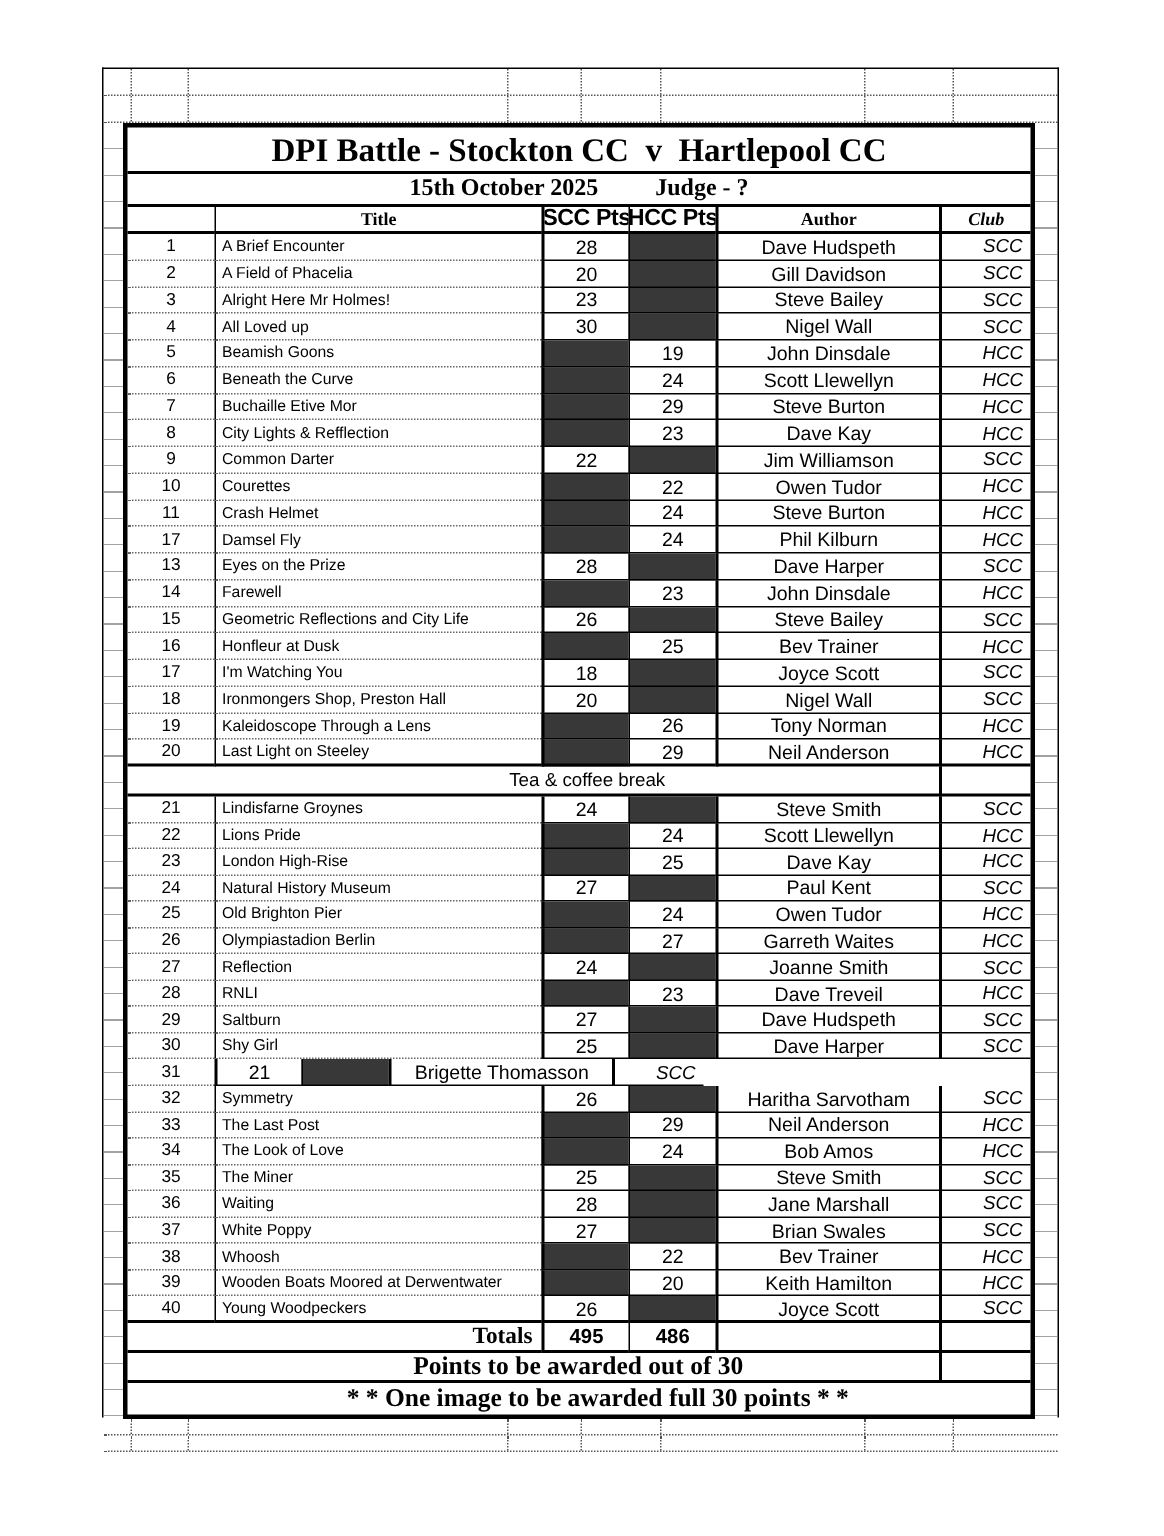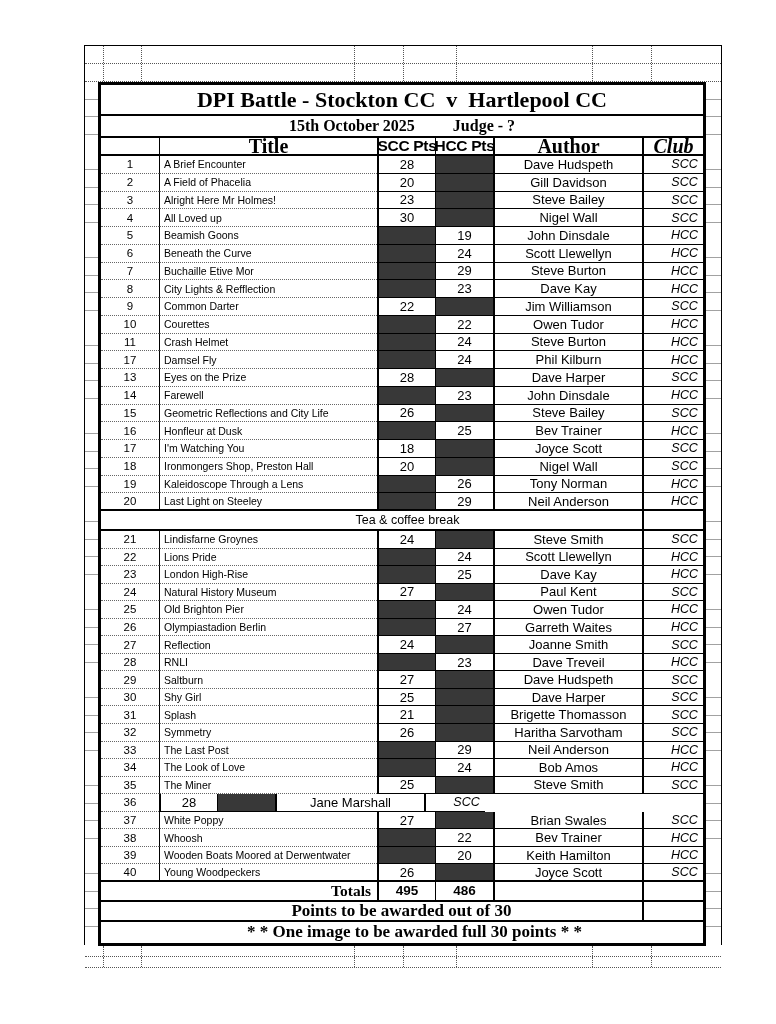--- a/index.html
+++ b/index.html
@@ -2,21 +2,21 @@
 <html style="--dark: #383838;"><head>
 <meta charset="utf-8">
 <style>
   html,body{margin:0;padding:0;background:#fff;}
   .page{
     position:relative;width:776px;height:1024px;background:#fff;overflow:hidden;
     font-family:"Liberation Sans",sans-serif;color:#000;
   }
   
   .sheet{
-    position:absolute;left:84px;top:45px;width:638px;height:900px;
+    position:absolute;left:68px;top:45px;width:638px;height:900px;
     border-left:1px solid #000;border-right:1px solid #000;border-top:1px solid #000;
     box-sizing:border-box;
   }
   .band{display:flex;box-sizing:border-box;border-bottom:1px dotted #555;}
   .band .bcell{box-sizing:border-box;border-right:1px dotted #555;height:100%;}
   .band.b1{height:18px}.band.b2{height:18px}
   .band.bb{height:11px}
   
   .ticks{
     position:absolute;top:36px;height:862px;
@@ -45,21 +45,21 @@
   
   .r-title{height:31px;}
   .r-title .cell{width:602px;border-bottom:2px solid #000;
     font-family:"Liberation Serif",serif;font-weight:bold;font-size:22px;white-space:pre;}
   .r-date{height:22px;}
   .r-date .cell{width:602px;border-bottom:2px solid #000;gap:38px;
     font-family:"Liberation Serif",serif;font-weight:bold;font-size:16px;}
   
   .r-head{height:18px;}
   .r-head .cell{border-bottom:2px solid #000;font-weight:bold;}
-  .r-head .c-title,.r-head .c-author,.r-head .c-club{font-family:"Liberation Serif",serif;font-size:20px;}
+  .r-head .c-title,.r-head .c-author,.r-head .c-club{font-family:"Liberation Serif",serif;font-size:12px;}
   .r-head .c-title{justify-content:center;padding-left:0;}
   .r-head .c-scc,.r-head .c-hcc{font-size:15.5px;letter-spacing:-.3px;}
   
   #rows-1 .trow{height:17.75px;}
   #rows-2 .trow{height:17.55px;}
   .body .cell{font-size:13px;border-bottom:1px solid #000;}
   .body .c-num{font-size:11.5px;border-bottom:1px dotted #666;}
   .body .c-title{font-size:10.5px;border-bottom:1px dotted #666;}
   .body .c-club{font-size:12.5px;padding-left:22px;}
   #rows-1 .trow:last-child .cell,#rows-2 .trow:last-child .cell{border-bottom:2px solid #000;}
@@ -377,21 +377,20 @@
           <div class="trow body">
     <div class="cell c-num">30</div>
     <div class="cell c-title">Shy Girl</div>
     <div class="cell c-scc">25</div>
     <div class="cell c-hcc dark"></div>
     <div class="cell c-author">Dave Harper</div>
     <div class="cell c-club">SCC</div>
   </div>
           <div class="trow body">
     <div class="cell c-num">31</div>
-    <div class="cell c-title">Splash</div>
     <div class="cell c-scc">21</div>
     <div class="cell c-hcc dark"></div>
     <div class="cell c-author">Brigette Thomasson</div>
     <div class="cell c-club">SCC</div>
   </div>
           <div class="trow body">
     <div class="cell c-num">32</div>
     <div class="cell c-title">Symmetry</div>
     <div class="cell c-scc">26</div>
     <div class="cell c-hcc dark"></div>
@@ -417,20 +416,21 @@
           <div class="trow body">
     <div class="cell c-num">35</div>
     <div class="cell c-title">The Miner</div>
     <div class="cell c-scc">25</div>
     <div class="cell c-hcc dark"></div>
     <div class="cell c-author">Steve Smith</div>
     <div class="cell c-club">SCC</div>
   </div>
           <div class="trow body">
     <div class="cell c-num">36</div>
+    <div class="cell c-title">Waiting</div>
     <div class="cell c-scc">28</div>
     <div class="cell c-hcc dark"></div>
     <div class="cell c-author">Jane Marshall</div>
     <div class="cell c-club">SCC</div>
   </div>
           <div class="trow body">
     <div class="cell c-num">37</div>
     <div class="cell c-title">White Poppy</div>
     <div class="cell c-scc">27</div>
     <div class="cell c-hcc dark"></div>

